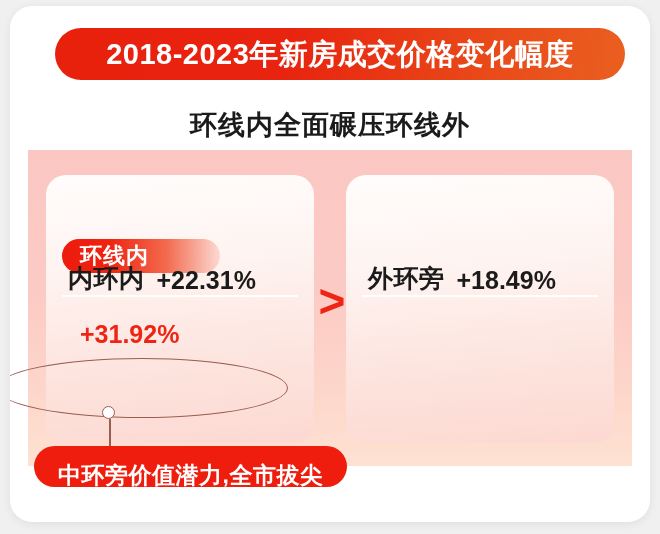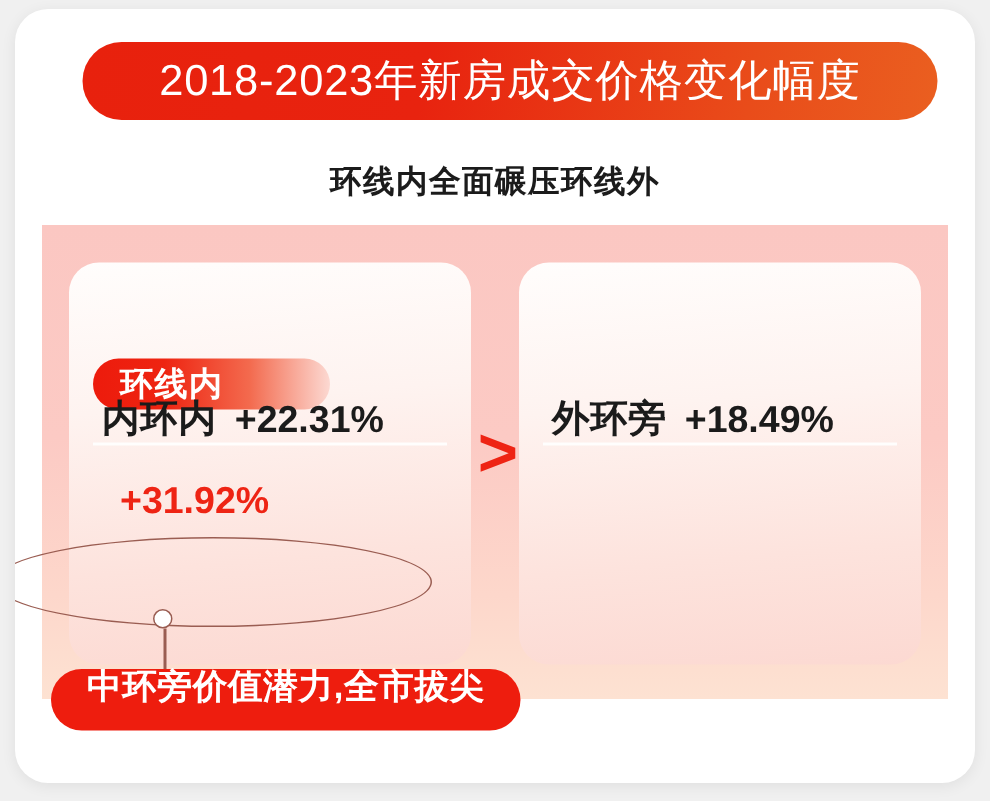--- a/index.html
+++ b/index.html
@@ -36,34 +36,34 @@
     height: 52px;
     border-radius: 26px;
     background: linear-gradient(100deg, #e8210d 0%, #e8230f 40%, #e94c1a 78%, #ea5f20 100%);
     display: flex;
     align-items: center;
     justify-content: center;
   }
   .title-text {
     color: #ffffff;
     font-size: 29px;
-    font-weight: normal;
+    font-weight: bold;
     letter-spacing: 0.5px;
     line-height: 1;
     white-space: nowrap;
   }
 
   
   .subtitle {
     position: absolute;
     left: 0;
     top: 101px;
     width: 640px;
     text-align: center;
-    font-size: 21px;
+    font-size: 27px;
     font-weight: bold;
     color: #1b1b1b;
     letter-spacing: 1px;
   }
 
   
   .pink-panel {
     position: absolute;
     left: 18px;
     top: 144px;
@@ -198,21 +198,21 @@
   
   .callout-pill {
     position: absolute;
     left: 24px;
     top: 440px;
     height: 41px;
     padding: 0 24px;
     border-radius: 21px;
     background: #ee1d0e;
     display: flex;
-    align-items: flex-start;
+    align-items: flex-end;
     justify-content: center;
   }
   .callout-text {
     color: #ffffff;
     font-size: 23px;
     font-weight: bold;
     letter-spacing: 0.5px;
     line-height: 1;
     white-space: nowrap;
   }

